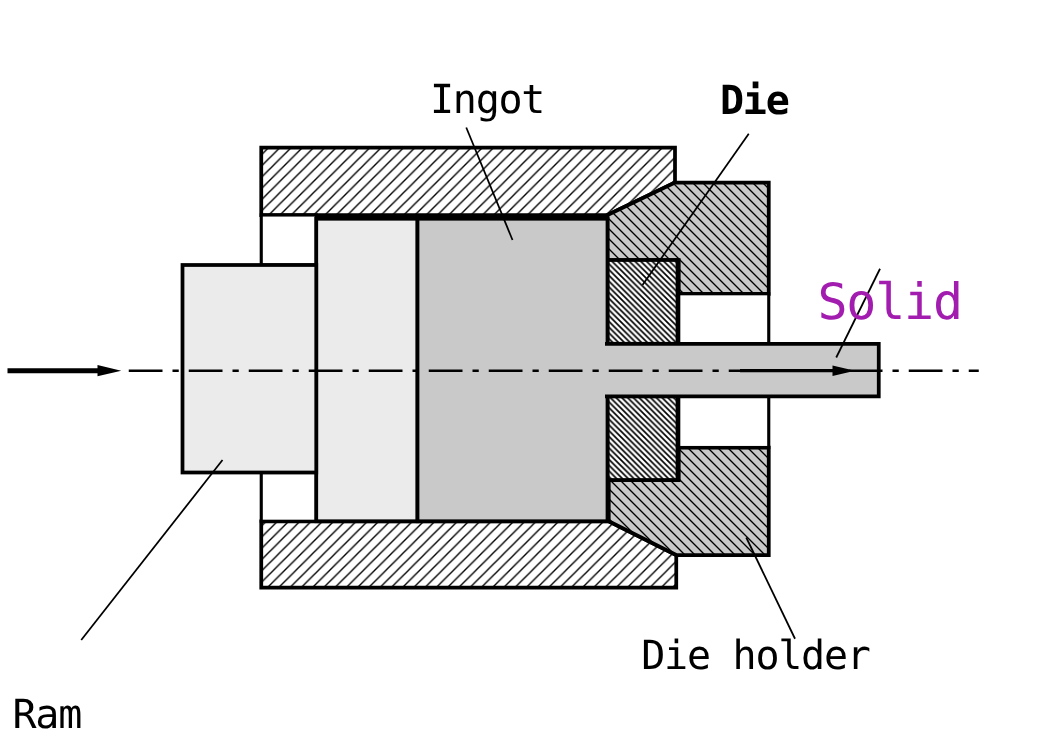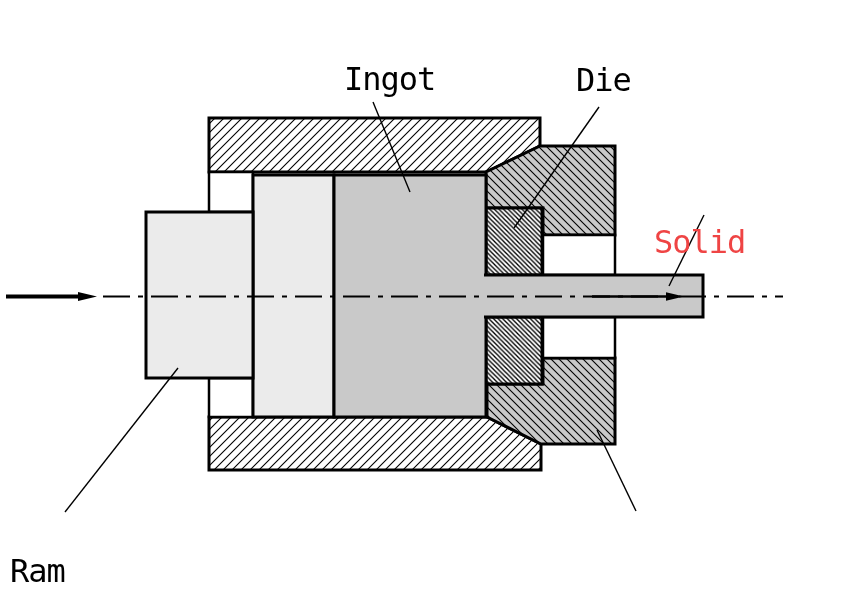--- a/index.html
+++ b/index.html
@@ -14,24 +14,24 @@
   .lbl{
     position:absolute;
     font-size:32px;
     line-height:35px;
     letter-spacing:-1px;
     color:#000;
     white-space:pre;
   }
   .lbl2{
     position:absolute;
-    font-size:32px;
+    font-size:40px;
     line-height:45px;
     letter-spacing:-1px;
-    color:#ef4444;
+    color:#a21caf;
     white-space:pre;
   }
   .lbl2 span{display:block;}
 </style>
 </head>
 <body>
 
 <div class="stage">
 
   <svg width="843" height="597" viewBox="0 0 843 597">
@@ -86,22 +86,23 @@
       <line x1="373" y1="102" x2="410" y2="192" stroke-width="1.4"></line>
       <line x1="599" y1="107" x2="514" y2="228" stroke-width="1.4"></line>
       <line x1="704" y1="215" x2="669" y2="286" stroke-width="1.4"></line>
       <line x1="65" y1="512" x2="178" y2="368" stroke-width="1.4"></line>
       <line x1="597" y1="430" x2="636" y2="511" stroke-width="1.4"></line>
     </g>
   </svg>
 
   <div class="lbl" style="left:344px;top:62px;">Ingot</div>
 
-  <div class="lbl" style="left:576px;top:63px;">Die</div>
+  <div class="lbl" style="left:576px;top:63px;font-weight:bold;">Die</div>
 
   <div class="lbl2" style="left:654px;top:130px;">
     <span>Solid</span>
   </div>
 
   <div class="lbl" style="left:10px;top:510px;margin-top:44px;">Ram</div>
 
+  <div class="lbl" style="left:513px;top:507px;">Die holder</div>
 
 </div>
 
 </body></html>

